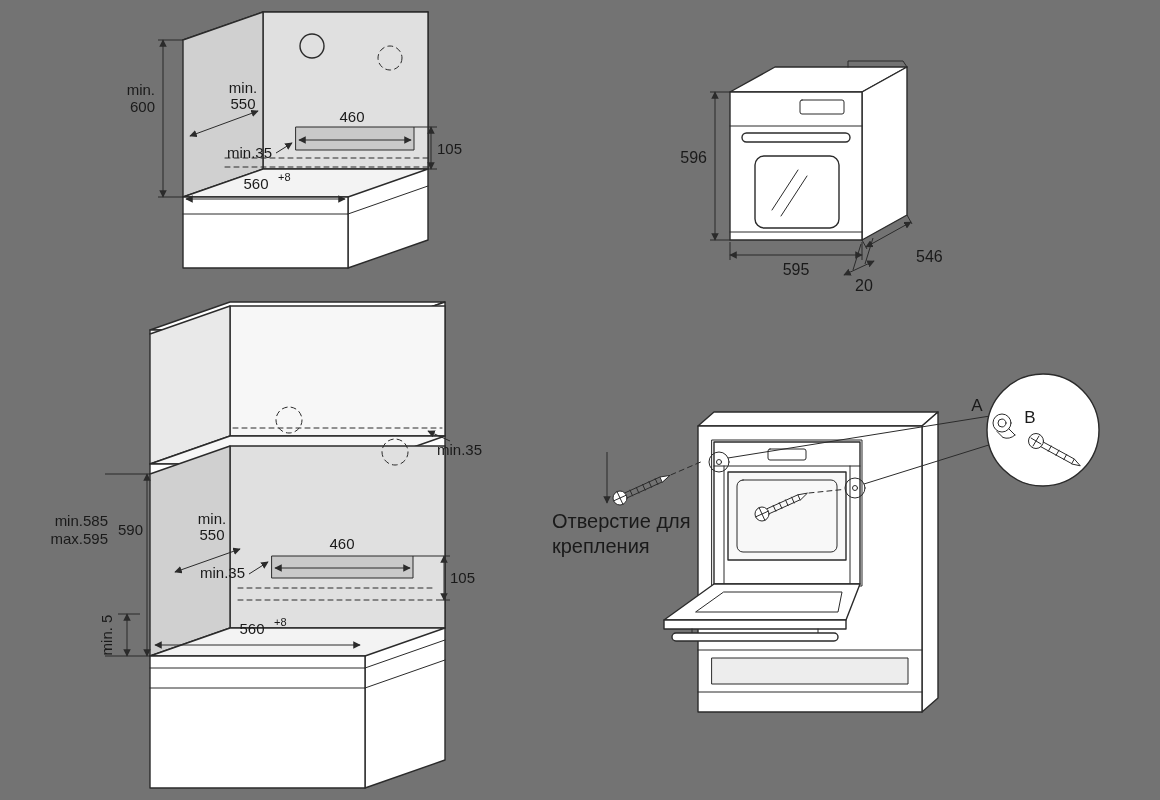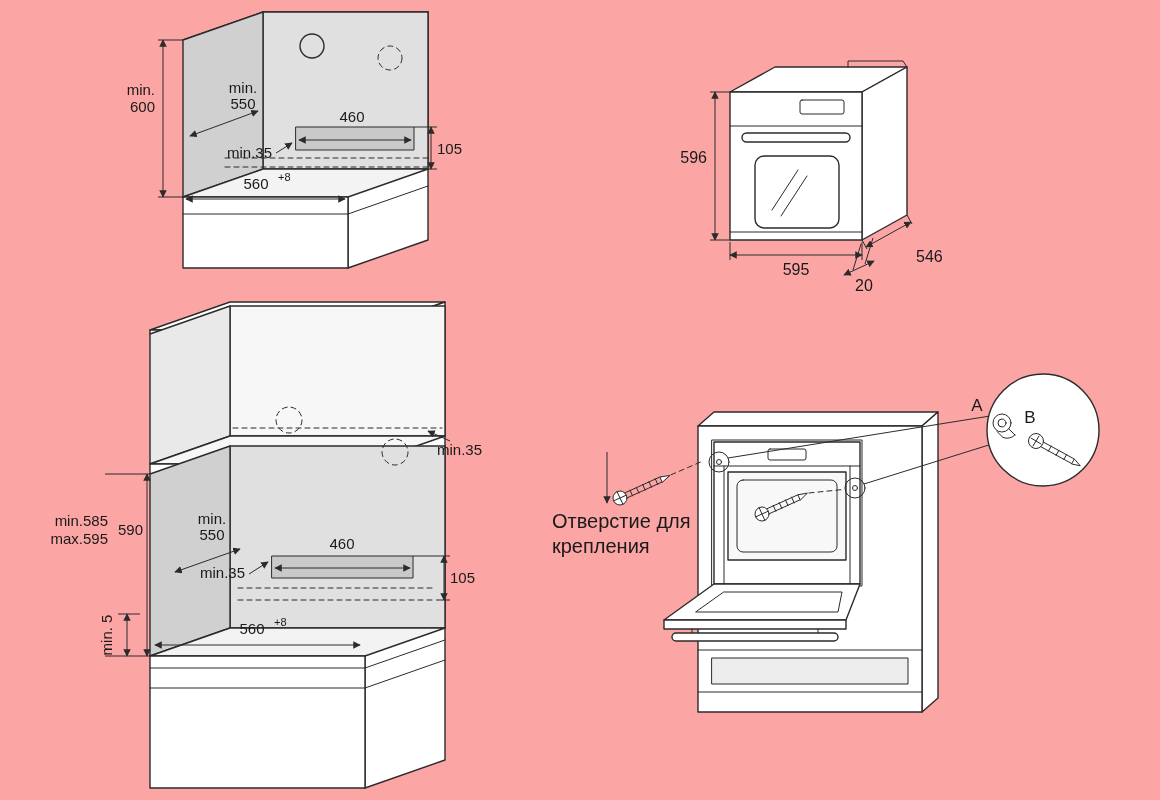--- a/index.html
+++ b/index.html
@@ -1,17 +1,17 @@
 <!DOCTYPE html>
 <html><head>
 <meta charset="utf-8">
 <title>Built-in oven installation diagram</title>
 <style>
   html,body{margin:0;padding:0;background:#ffffff;}
-  .page{width:1160px;height:800px;background:#fca5a5;position:relative;overflow:hidden;
+  .page{width:1160px;height:800px;background:#737373;position:relative;overflow:hidden;
         font-family:"Liberation Sans", sans-serif;}
   svg{display:block;}
   .ln{stroke:#2b2b2b;stroke-width:1.4;fill:none;stroke-linejoin:round;stroke-linecap:round;}
   .ln-thin{stroke:#2b2b2b;stroke-width:1;fill:none;stroke-linejoin:round;stroke-linecap:round;}
   .dash{stroke-dasharray:5 4;}
   .dim{stroke:#2b2b2b;stroke-width:1;fill:none;}
   .f-white{fill:#ffffff;}
   .f-back{fill:#e0e0e0;}
   .f-left{fill:#d0d0d0;}
   .f-floor{fill:#f3f3f3;}

